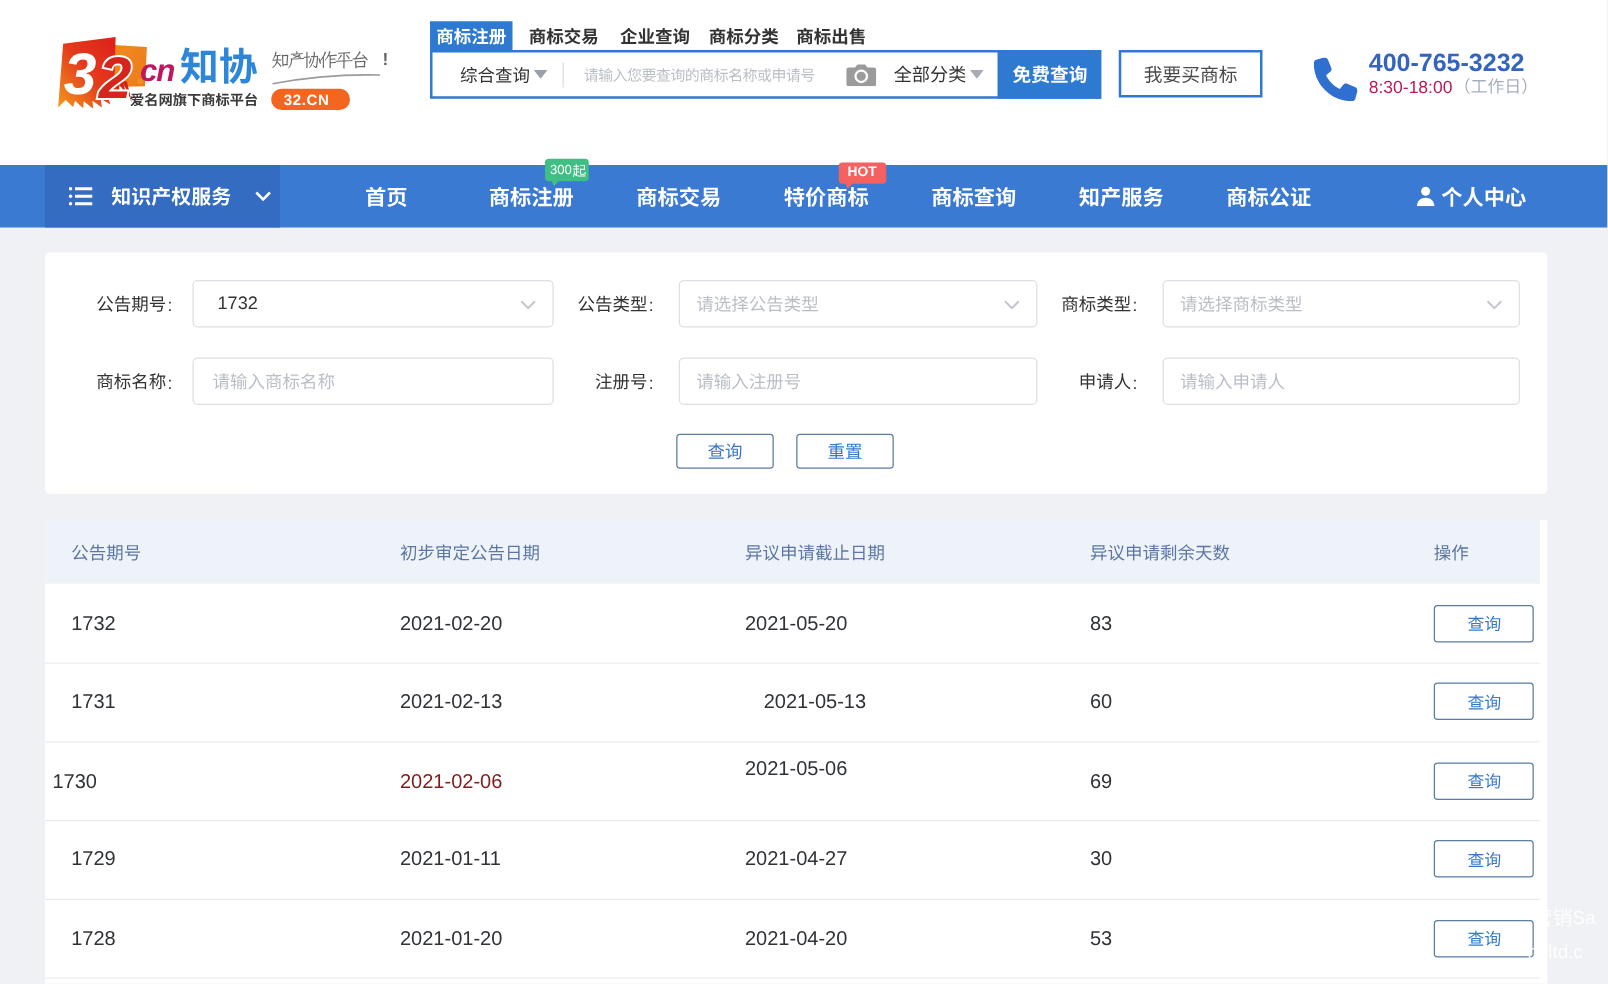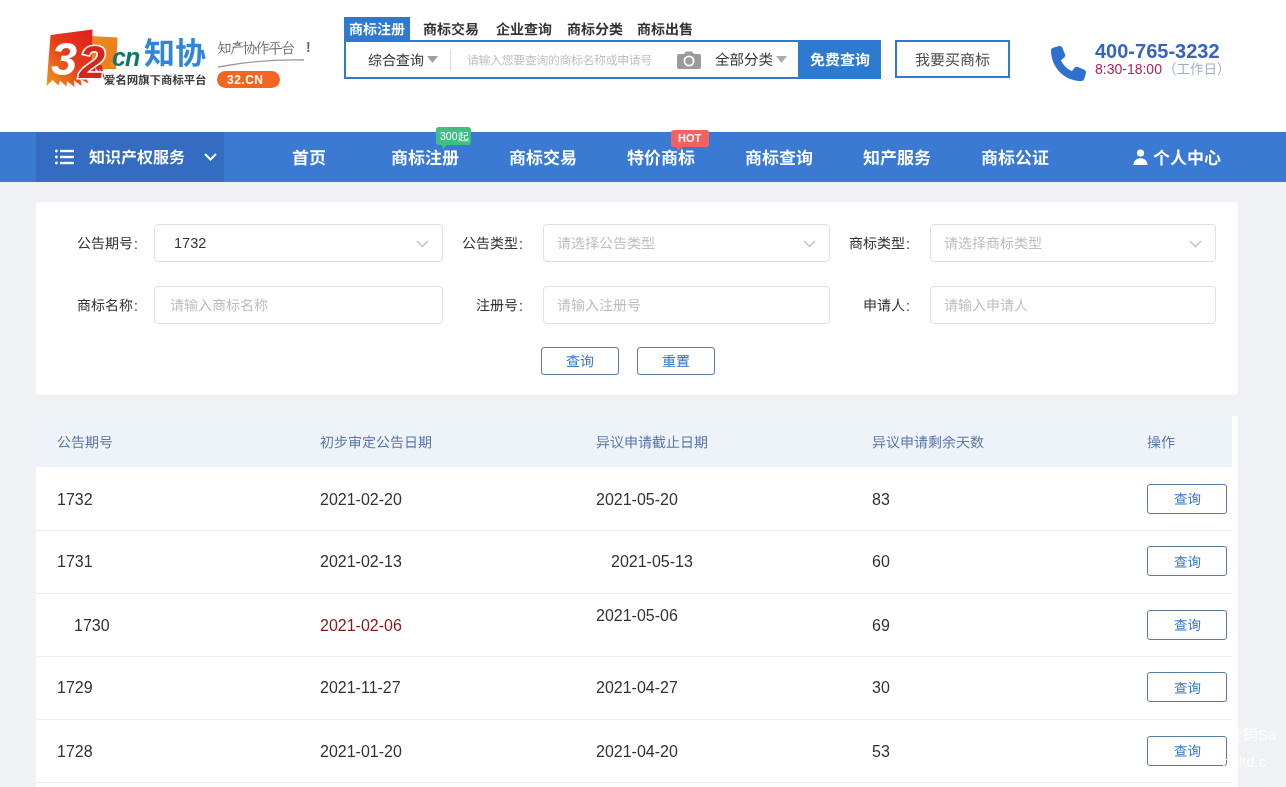--- a/index.html
+++ b/index.html
@@ -124,21 +124,21 @@
         <stop offset="1" stop-color="#ec7b1d"></stop>
       </linearGradient>
     </defs>
 <path d="M49 11 L75.5 12.5 L74 44 L48.5 44.5 Z" fill="url(#lg2)"></path>
 <path d="M48 40 L55 53.5 L52.5 41 L59 50.5 L56.5 41 L63.5 57 L59.5 40 Z" fill="#d5221b"></path>
 <path d="M8.5 10 L50.5 4.5 L49.5 43.5 L52.5 47 L46.5 47.5 L51 53 L44 52.5 L46.5 58.5 L38.5 54 L39.5 61 L32 55.5 L32.5 62 L25 56 L24.5 61.5 L18 55.5 L16.5 60.5 L10.5 55 L4.5 61 Z" fill="url(#lg1)"></path>
 <text x="9" y="50" font-family="Liberation Sans,sans-serif" font-style="italic" font-weight="700" font-size="47" fill="#fff">3</text>
 <text x="37" y="53" font-family="Liberation Sans,sans-serif" font-style="italic" font-weight="700" font-size="47" fill="#d4261c" stroke="#fff" stroke-width="3" paint-order="stroke">2</text>
 <circle cx="70" cy="40" r="2.3" fill="#ef8f1e"></circle>
 </svg>
-<div class="lat" style="left:112px;top:45px;font:italic 700 25px/1 'Liberation Sans';color:#0f766e;letter-spacing:-1px">cn</div>
+<div class="lat" style="left:112px;top:45px;font:italic 700 25px/1 'Liberation Sans';color:#be185d;letter-spacing:-1px">cn</div>
 <svg class="t" style="left:144.0px;top:37.0px;width:62.00px;height:31.00px" viewBox="0 -880 2000 1000" fill="#2e86d8">
     <use href="#g0" x="0"></use>
     <use href="#g1" x="1000"></use>
   </svg>
 <svg class="t" style="left:104.0px;top:74.0px;width:102.60px;height:11.40px" viewBox="0 -880 9000 1000" fill="#3a3a3a">
     <use href="#g2" x="0"></use>
     <use href="#g3" x="1000"></use>
     <use href="#g4" x="2000"></use>
     <use href="#g5" x="3000"></use>
     <use href="#g6" x="4000"></use>
@@ -511,32 +511,32 @@
 <div class="lat" style="left:57px;top:554px;font:400 16px/1 'Liberation Sans';color:#2f3236">1731</div>
 <div class="lat" style="left:320px;top:554px;font:400 16px/1 'Liberation Sans';color:#2f3236">2021-02-13</div>
 <div class="lat" style="left:611px;top:554px;font:400 16px/1 'Liberation Sans';color:#2f3236">2021-05-13</div>
 <div class="lat" style="left:872px;top:554px;font:400 16px/1 'Liberation Sans';color:#2f3236">60</div>
 <div class="abs" style="left:1147px;top:546px;width:80px;height:30px;background:#fff;border:1px solid #5b7ba3;border-radius:3px"></div>
 <svg class="t" style="left:1173.5px;top:554.8px;width:27.00px;height:13.50px" viewBox="0 -880 2000 1000" fill="#3577c8">
     <use href="#g31" x="0"></use>
     <use href="#g32" x="1000"></use>
   </svg>
 <div class="abs" style="left:36px;top:656px;width:1196px;height:1px;background:#ebedf1"></div>
-<div class="lat" style="left:74px;top:618px;font:400 16px/1 'Liberation Sans';color:#2f3236">1730</div>
+<div class="lat" style="left:42px;top:618px;font:400 16px/1 'Liberation Sans';color:#2f3236">1730</div>
 <div class="lat" style="left:320px;top:618px;font:400 16px/1 'Liberation Sans';color:#7f1d1d">2021-02-06</div>
 <div class="lat" style="left:596px;top:608px;font:400 16px/1 'Liberation Sans';color:#2f3236">2021-05-06</div>
 <div class="lat" style="left:872px;top:618px;font:400 16px/1 'Liberation Sans';color:#2f3236">69</div>
 <div class="abs" style="left:1147px;top:610px;width:80px;height:30px;background:#fff;border:1px solid #5b7ba3;border-radius:3px"></div>
 <svg class="t" style="left:1173.5px;top:617.8px;width:27.00px;height:13.50px" viewBox="0 -880 2000 1000" fill="#3577c8">
     <use href="#g31" x="0"></use>
     <use href="#g32" x="1000"></use>
   </svg>
 <div class="abs" style="left:36px;top:719px;width:1196px;height:1px;background:#ebedf1"></div>
 <div class="lat" style="left:57px;top:680px;font:400 16px/1 'Liberation Sans';color:#2f3236">1729</div>
-<div class="lat" style="left:320px;top:680px;font:400 16px/1 'Liberation Sans';color:#2f3236">2021-11-27</div>
+<div class="lat" style="left:320px;top:680px;font:400 16px/1 'Liberation Sans';color:#2f3236">2021-01-11</div>
 <div class="lat" style="left:596px;top:680px;font:400 16px/1 'Liberation Sans';color:#2f3236">2021-04-27</div>
 <div class="lat" style="left:872px;top:680px;font:400 16px/1 'Liberation Sans';color:#2f3236">30</div>
 <div class="abs" style="left:1147px;top:672px;width:80px;height:30px;background:#fff;border:1px solid #5b7ba3;border-radius:3px"></div>
 <svg class="t" style="left:1173.5px;top:680.8px;width:27.00px;height:13.50px" viewBox="0 -880 2000 1000" fill="#3577c8">
     <use href="#g31" x="0"></use>
     <use href="#g32" x="1000"></use>
   </svg>
 <div class="abs" style="left:36px;top:782px;width:1196px;height:1px;background:#ebedf1"></div>
 <div class="lat" style="left:57px;top:744px;font:400 16px/1 'Liberation Sans';color:#2f3236">1728</div>
 <div class="lat" style="left:320px;top:744px;font:400 16px/1 'Liberation Sans';color:#2f3236">2021-01-20</div>

